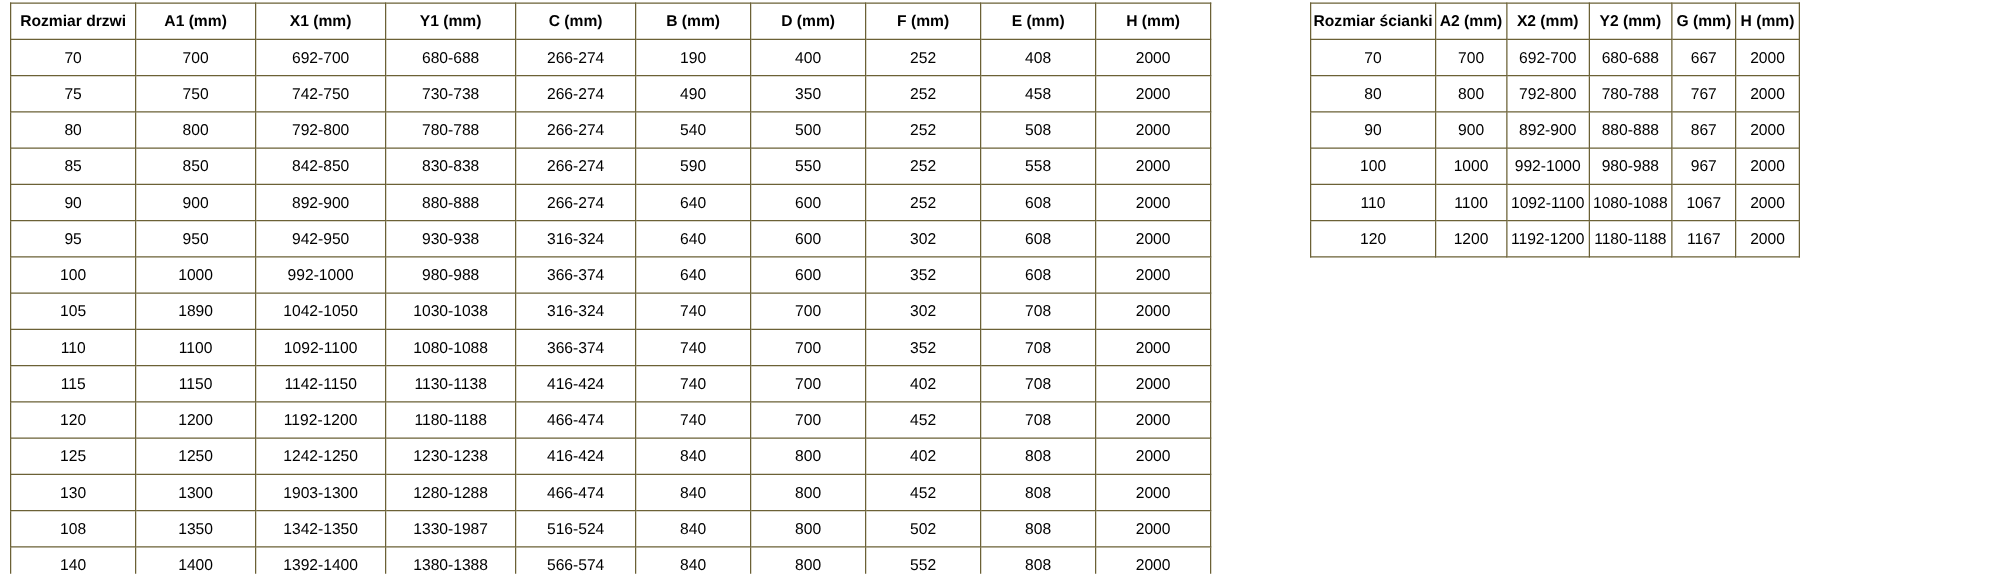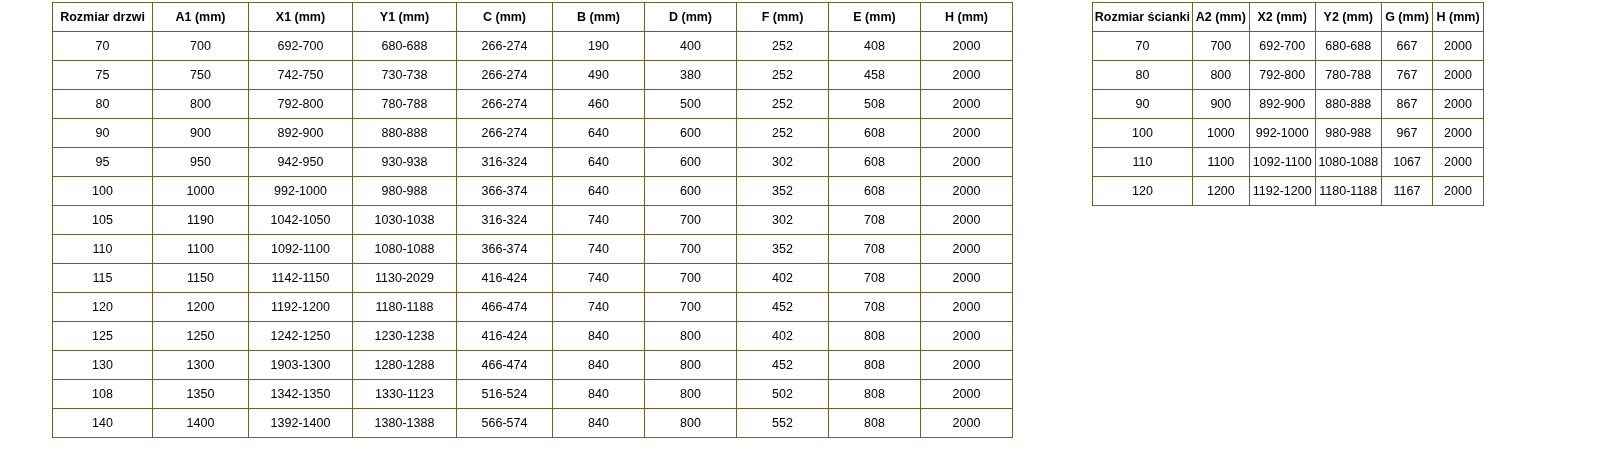--- a/index.html
+++ b/index.html
@@ -11,21 +11,20 @@
     width: 1600px;
     height: 459px;
     font-family: "Liberation Sans", sans-serif;
     color: #000000;
     overflow: hidden;
   }
   .page {
     position: relative;
     width: 1440px;
     height: 459px;
-    margin-left: 44px;
   }
   .table-wrap {
     position: absolute;
     top: 0;
   }
   #door-table-wrap { left: 8px; top: 2px; }
   #wall-table-wrap { left: 1048px; top: 2px; }
 
   table.spec {
     border-collapse: collapse;
@@ -116,35 +115,47 @@
           <td>408</td>
           <td>2000</td>
         </tr>
         <tr>
           <td>75</td>
           <td>750</td>
           <td>742-750</td>
           <td>730-738</td>
           <td>266-274</td>
           <td>490</td>
-          <td>380</td>
+          <td>350</td>
           <td>252</td>
           <td>458</td>
           <td>2000</td>
         </tr>
         <tr>
           <td>80</td>
           <td>800</td>
           <td>792-800</td>
           <td>780-788</td>
           <td>266-274</td>
-          <td>460</td>
+          <td>540</td>
           <td>500</td>
           <td>252</td>
           <td>508</td>
+          <td>2000</td>
+        </tr>
+        <tr>
+          <td>85</td>
+          <td>850</td>
+          <td>842-850</td>
+          <td>830-838</td>
+          <td>266-274</td>
+          <td>590</td>
+          <td>550</td>
+          <td>252</td>
+          <td>558</td>
           <td>2000</td>
         </tr>
         <tr>
           <td>90</td>
           <td>900</td>
           <td>892-900</td>
           <td>880-888</td>
           <td>266-274</td>
           <td>640</td>
           <td>600</td>
@@ -171,21 +182,21 @@
           <td>980-988</td>
           <td>366-374</td>
           <td>640</td>
           <td>600</td>
           <td>352</td>
           <td>608</td>
           <td>2000</td>
         </tr>
         <tr>
           <td>105</td>
-          <td>1190</td>
+          <td>1890</td>
           <td>1042-1050</td>
           <td>1030-1038</td>
           <td>316-324</td>
           <td>740</td>
           <td>700</td>
           <td>302</td>
           <td>708</td>
           <td>2000</td>
         </tr>
         <tr>
@@ -197,21 +208,21 @@
           <td>740</td>
           <td>700</td>
           <td>352</td>
           <td>708</td>
           <td>2000</td>
         </tr>
         <tr>
           <td>115</td>
           <td>1150</td>
           <td>1142-1150</td>
-          <td>1130-2029</td>
+          <td>1130-1138</td>
           <td>416-424</td>
           <td>740</td>
           <td>700</td>
           <td>402</td>
           <td>708</td>
           <td>2000</td>
         </tr>
         <tr>
           <td>120</td>
           <td>1200</td>
@@ -245,21 +256,21 @@
           <td>840</td>
           <td>800</td>
           <td>452</td>
           <td>808</td>
           <td>2000</td>
         </tr>
         <tr>
           <td>108</td>
           <td>1350</td>
           <td>1342-1350</td>
-          <td>1330-1123</td>
+          <td>1330-1987</td>
           <td>516-524</td>
           <td>840</td>
           <td>800</td>
           <td>502</td>
           <td>808</td>
           <td>2000</td>
         </tr>
         <tr>
           <td>140</td>
           <td>1400</td>

